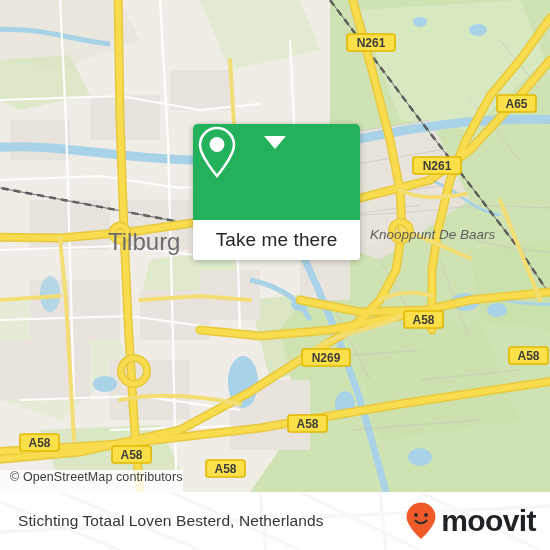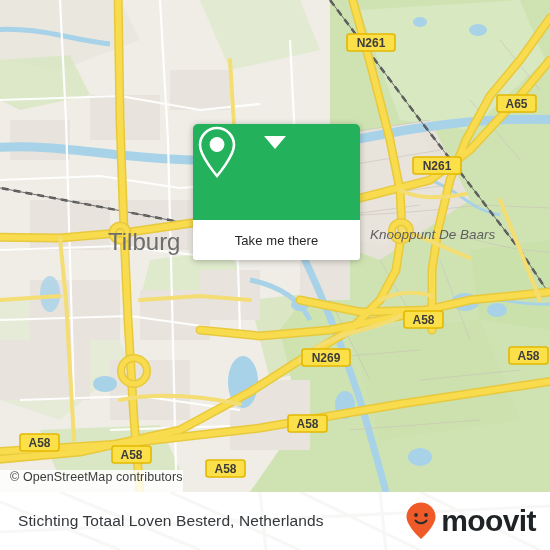--- a/index.html
+++ b/index.html
@@ -31,21 +31,21 @@
   .card-top{
     background:#23b15b;height:96px;
     border-radius:5px 5px 0 0;
     display:flex;align-items:center;justify-content:center;
   }
   .card-bottom{
     background:#ffffff;height:40px;
     display:flex;align-items:center;justify-content:center;
     border-radius:0 0 3px 3px;
   }
-  .card-label{font-size:13px;color:#262626;letter-spacing:.1px;}
+  .card-label{font-size:19px;color:#262626;letter-spacing:.1px;}
   .card-tail{
     position:absolute;left:50%;top:136px;margin-left:-11px;
     width:0;height:0;
     border-left:11px solid transparent;
     border-right:11px solid transparent;
     border-top:13px solid #ffffff;
   }
 
   
   .footer{position:absolute;left:0;top:492px;width:550px;height:58px;background:#fff;overflow:hidden;}

